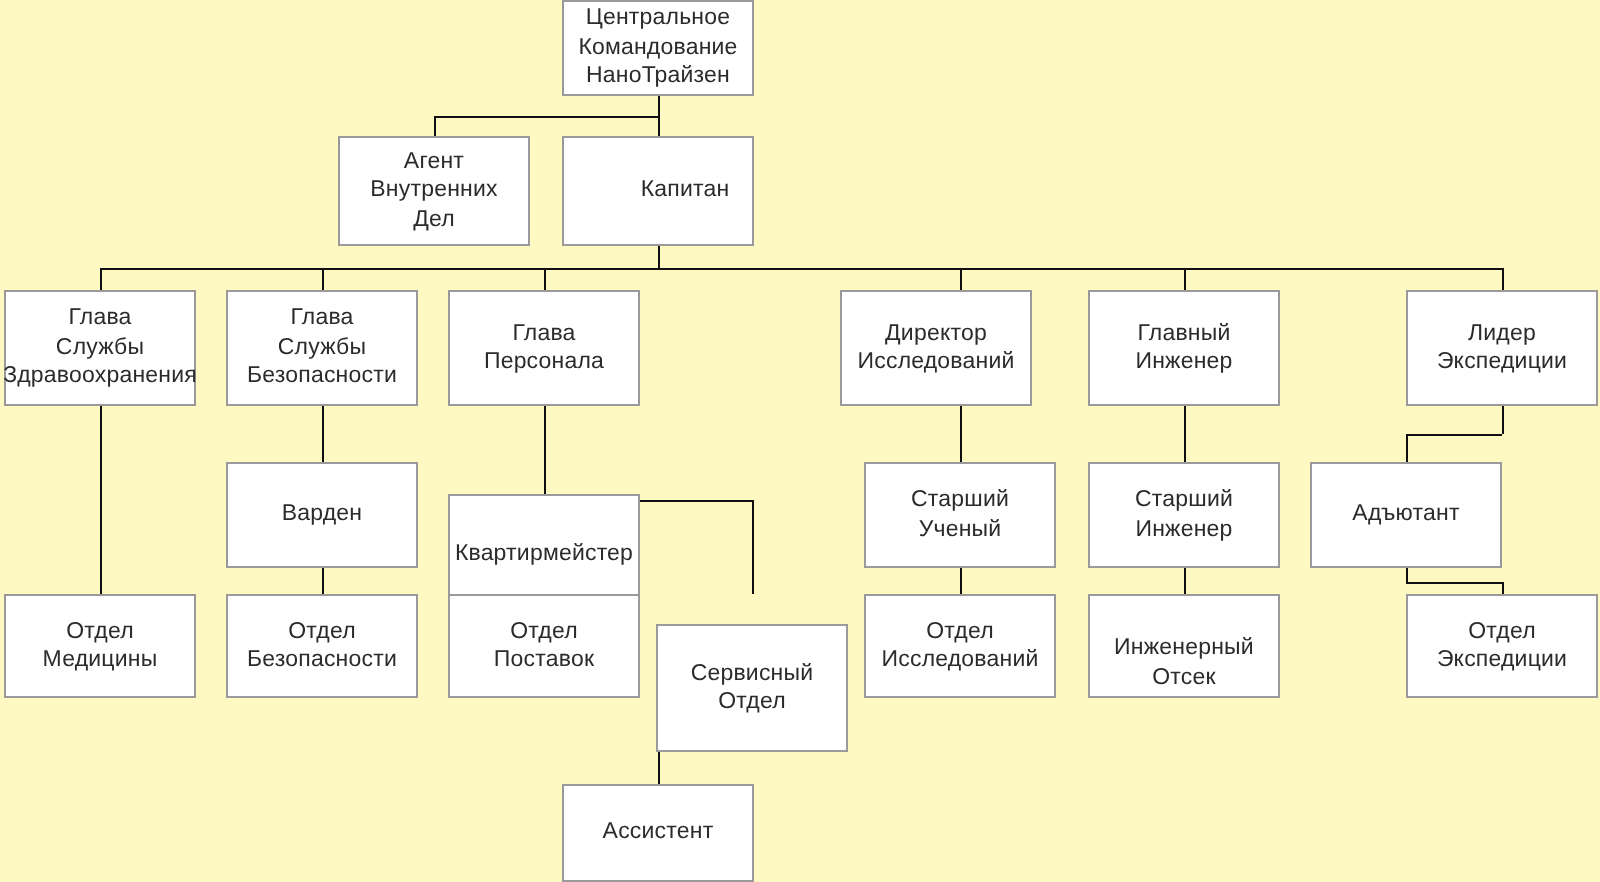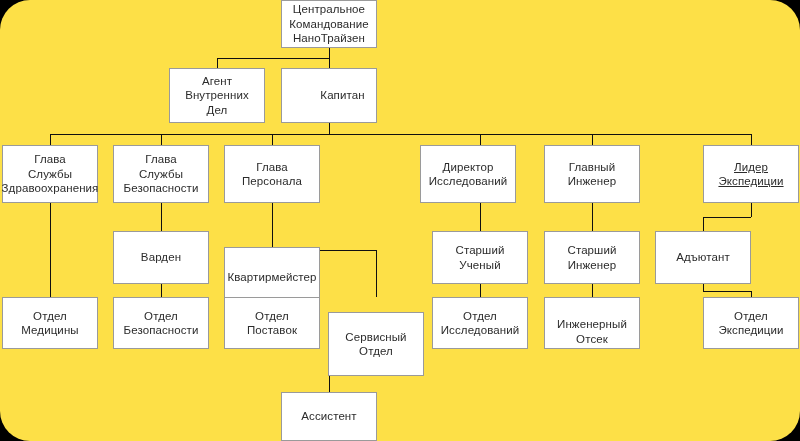--- a/index.html
+++ b/index.html
@@ -5,24 +5,23 @@
 <style>
   html, body {
     margin: 0;
     padding: 0;
     background: #000000;
   }
   #chart-canvas {
     position: relative;
     width: 800px;
     height: 441px;
-    background: #fde047;
+    background: #fef9c3;
     overflow: hidden;
     font-family: "Liberation Sans", "DejaVu Sans", sans-serif;
-    border-radius: 30px;
   }
   .node {
     position: absolute;
     box-sizing: border-box;
     background: #ffffff;
     border: 1px solid #9a9a9a;
     color: #2b2b2b;
     font-size: 11.5px;
     line-height: 14.5px;
     display: flex;
@@ -111,21 +110,21 @@
 Службы
 Здравоохранения</span></div>
       <div class="node" style="left: 113px; top: 145px; width: 96px; height: 58px;"><span>Глава
 Службы
 Безопасности</span></div>
       <div class="node" style="left: 224px; top: 145px; width: 96px; height: 58px;"><span>Глава Персонала</span></div>
       <div class="node" style="left: 420px; top: 145px; width: 96px; height: 58px;"><span>Директор
 Исследований</span></div>
       <div class="node" style="left: 544px; top: 145px; width: 96px; height: 58px;"><span>Главный
 Инженер</span></div>
-      <div class="node" style="left: 703px; top: 145px; width: 96px; height: 58px; text-decoration: underline;"><span>Лидер
+      <div class="node" style="left: 703px; top: 145px; width: 96px; height: 58px;"><span>Лидер
 Экспедиции</span></div>
       <div class="node" style="left: 113px; top: 231px; width: 96px; height: 53px;"><span>Варден</span></div>
       <div class="node" style="left: 224px; top: 247px; width: 96px; height: 61px;"><span>Квартирмейстер</span></div>
       <div class="node" style="left: 432px; top: 231px; width: 96px; height: 53px;"><span>Старший Ученый</span></div>
       <div class="node" style="left: 544px; top: 231px; width: 96px; height: 53px;"><span>Старший Инженер</span></div>
       <div class="node" style="left: 655px; top: 231px; width: 96px; height: 53px;"><span>Адъютант</span></div>
       <div class="node" style="left: 2px; top: 297px; width: 96px; height: 52px;"><span>Отдел
 Медицины</span></div>
       <div class="node" style="left: 113px; top: 297px; width: 96px; height: 52px;"><span>Отдел
 Безопасности</span></div>

